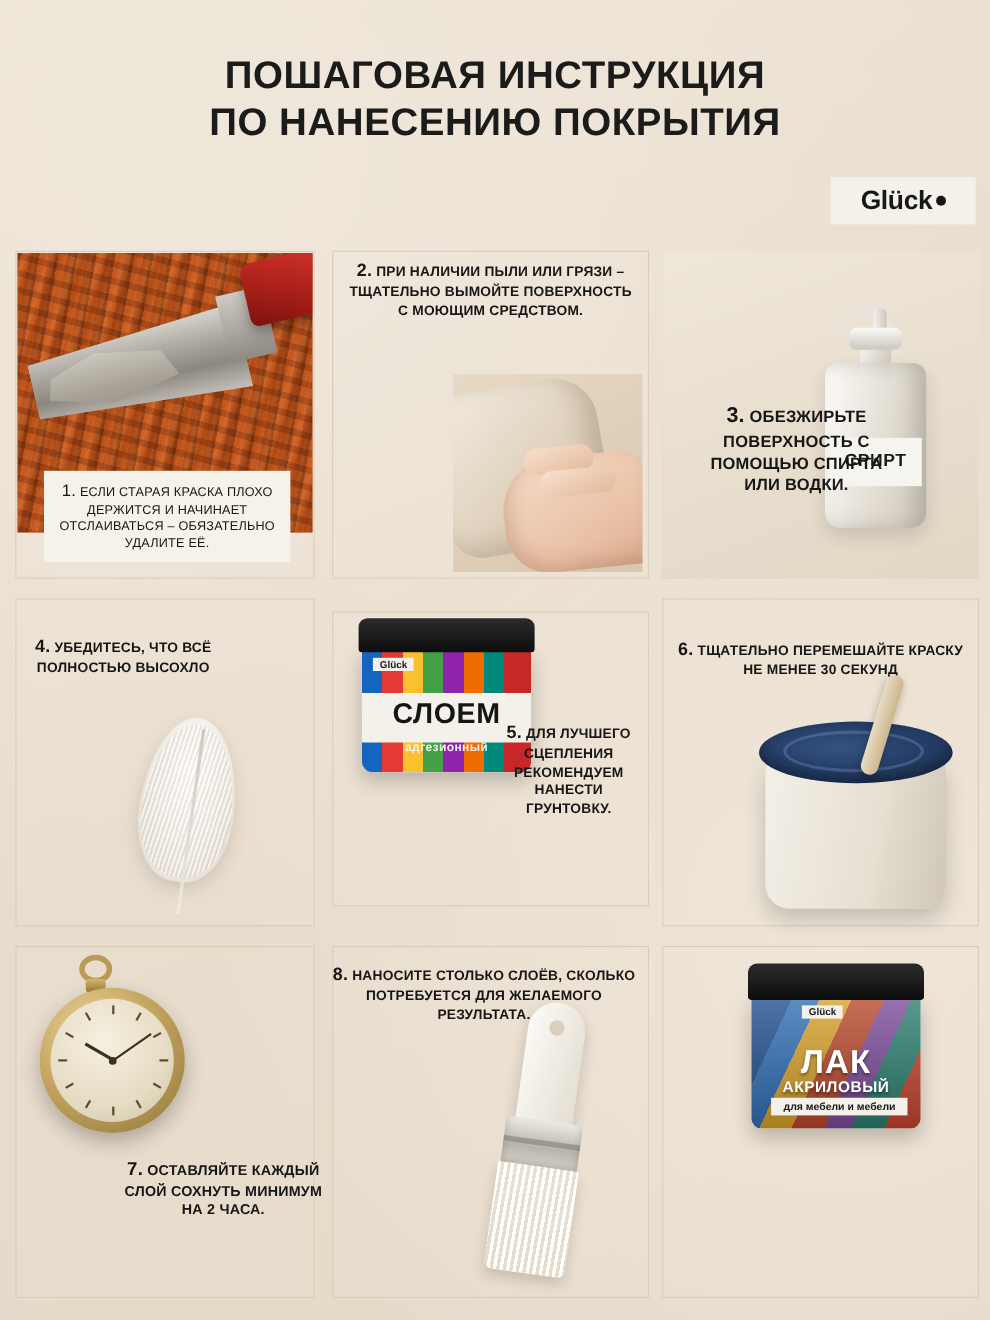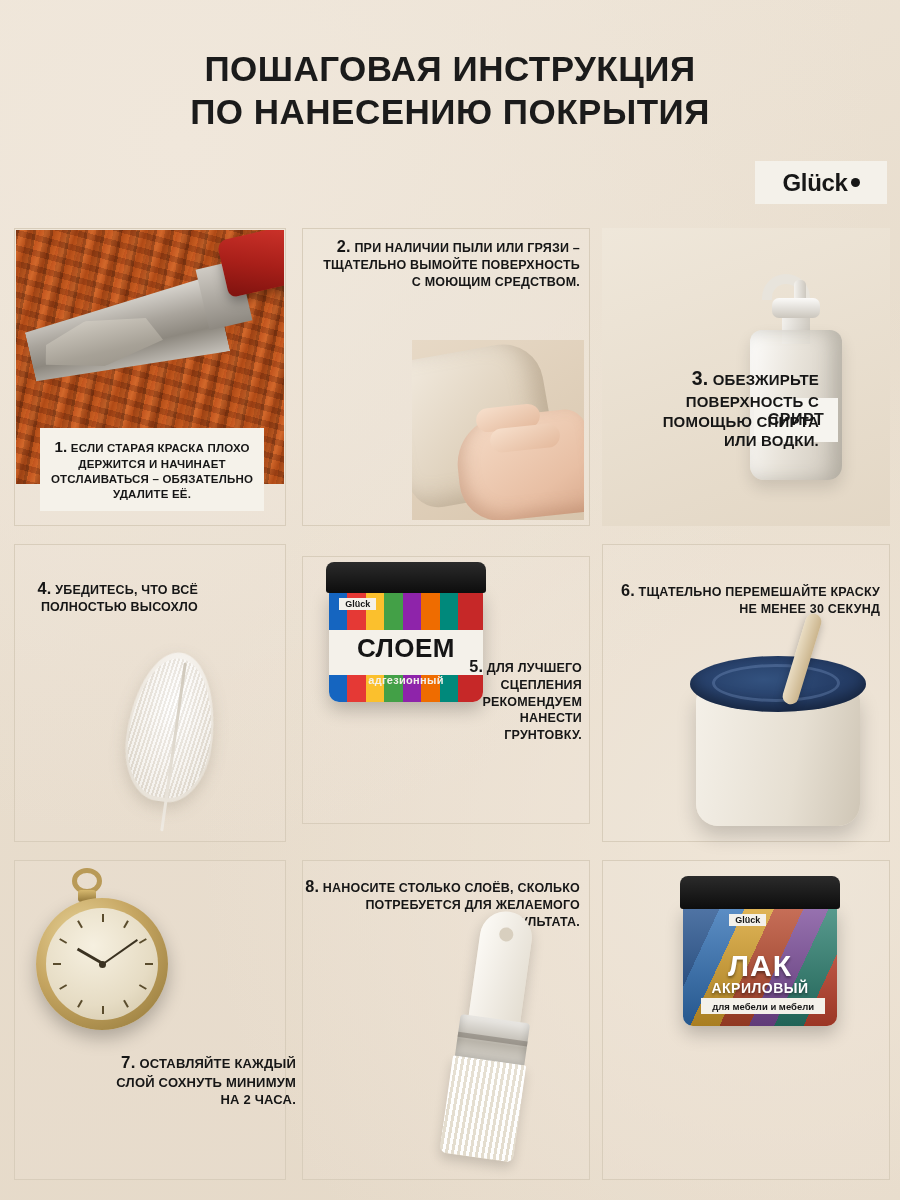--- a/index.html
+++ b/index.html
@@ -52,34 +52,34 @@
     position: absolute;
     border: 1.5px solid #d8cdbb;
     background: rgba(255,255,255,0.05);
   }
   .photo { position: absolute; overflow: hidden; }
 
   .caption {
     position: absolute;
     background: #f5f2ea;
     color: #161616;
-    font-weight: bold;
+    font-weight: normal;
     text-transform: uppercase;
     text-align: center;
     line-height: 1.3;
     letter-spacing: 0.2px;
     padding: 9px 10px;
   }
   .caption .num { font-size: 1.32em; }
   .cap-plain {
     position: absolute;
     color: #161616;
     font-weight: bold;
     text-transform: uppercase;
-    text-align: right;
+    text-align: center;
     line-height: 1.32;
     letter-spacing: 0.2px;
   }
   .cap-plain .num { font-size: 1.3em; }
 
   
   #card1 { left: 14px; top: 228px; width: 272px; height: 298px; }
   #photo1 { left: 16px; top: 230px; width: 268px; height: 254px;
     background:
       repeating-linear-gradient(108deg, #c1541d 0px, #d2692b 7px, #b04a16 14px, #c95f22 22px),

